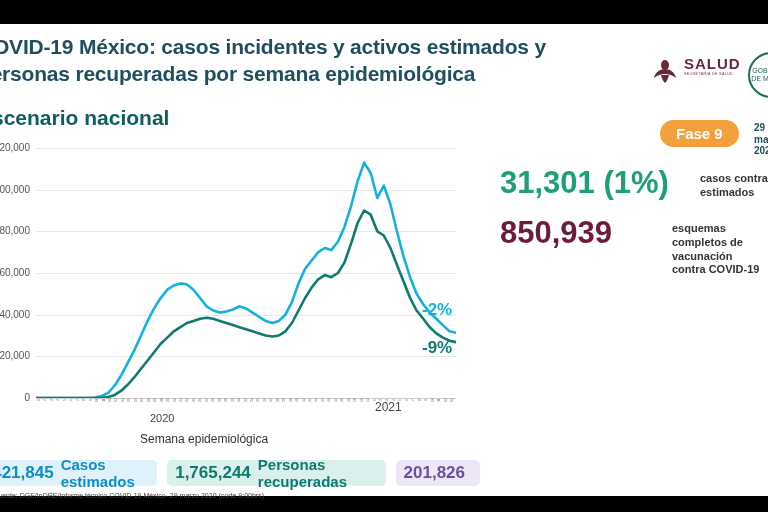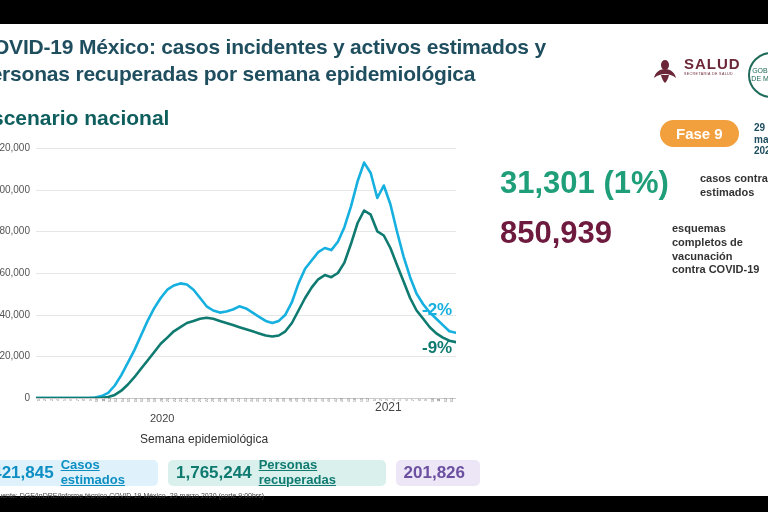--- a/index.html
+++ b/index.html
@@ -116,21 +116,21 @@
 
   
   .totals {
     position:absolute; left:-30px; top:458px; width:520px; height:30px;
     display:flex; align-items:center;
   }
   .tot-box {
     display:flex; align-items:center; height:26px; border-radius:5px; padding:0 8px; margin-right:10px;
   }
   .tot-num { font-size:17px; font-weight:bold; margin-right:7px; }
-  .tot-txt { font-size:13px; font-weight:bold; line-height:1.15;text-decoration:underline; }
+  .tot-txt { font-size:15px; font-weight:bold; line-height:1.15; }
   .box-blue { background:#dff1fb; }
   .box-blue .tot-num { color:#0d8fc4; }
   .box-blue .tot-txt { color:#0d8fc4; }
   .box-green { background:#d9f0ec; }
   .box-green .tot-num { color:#0f7a70; }
   .box-green .tot-txt { color:#0f7a70; }
   .box-purple { background:#ece6f6; }
   .box-purple .tot-num { color:#6b4fa0; }
   .box-purple .tot-txt { color:#6b4fa0; }
 

